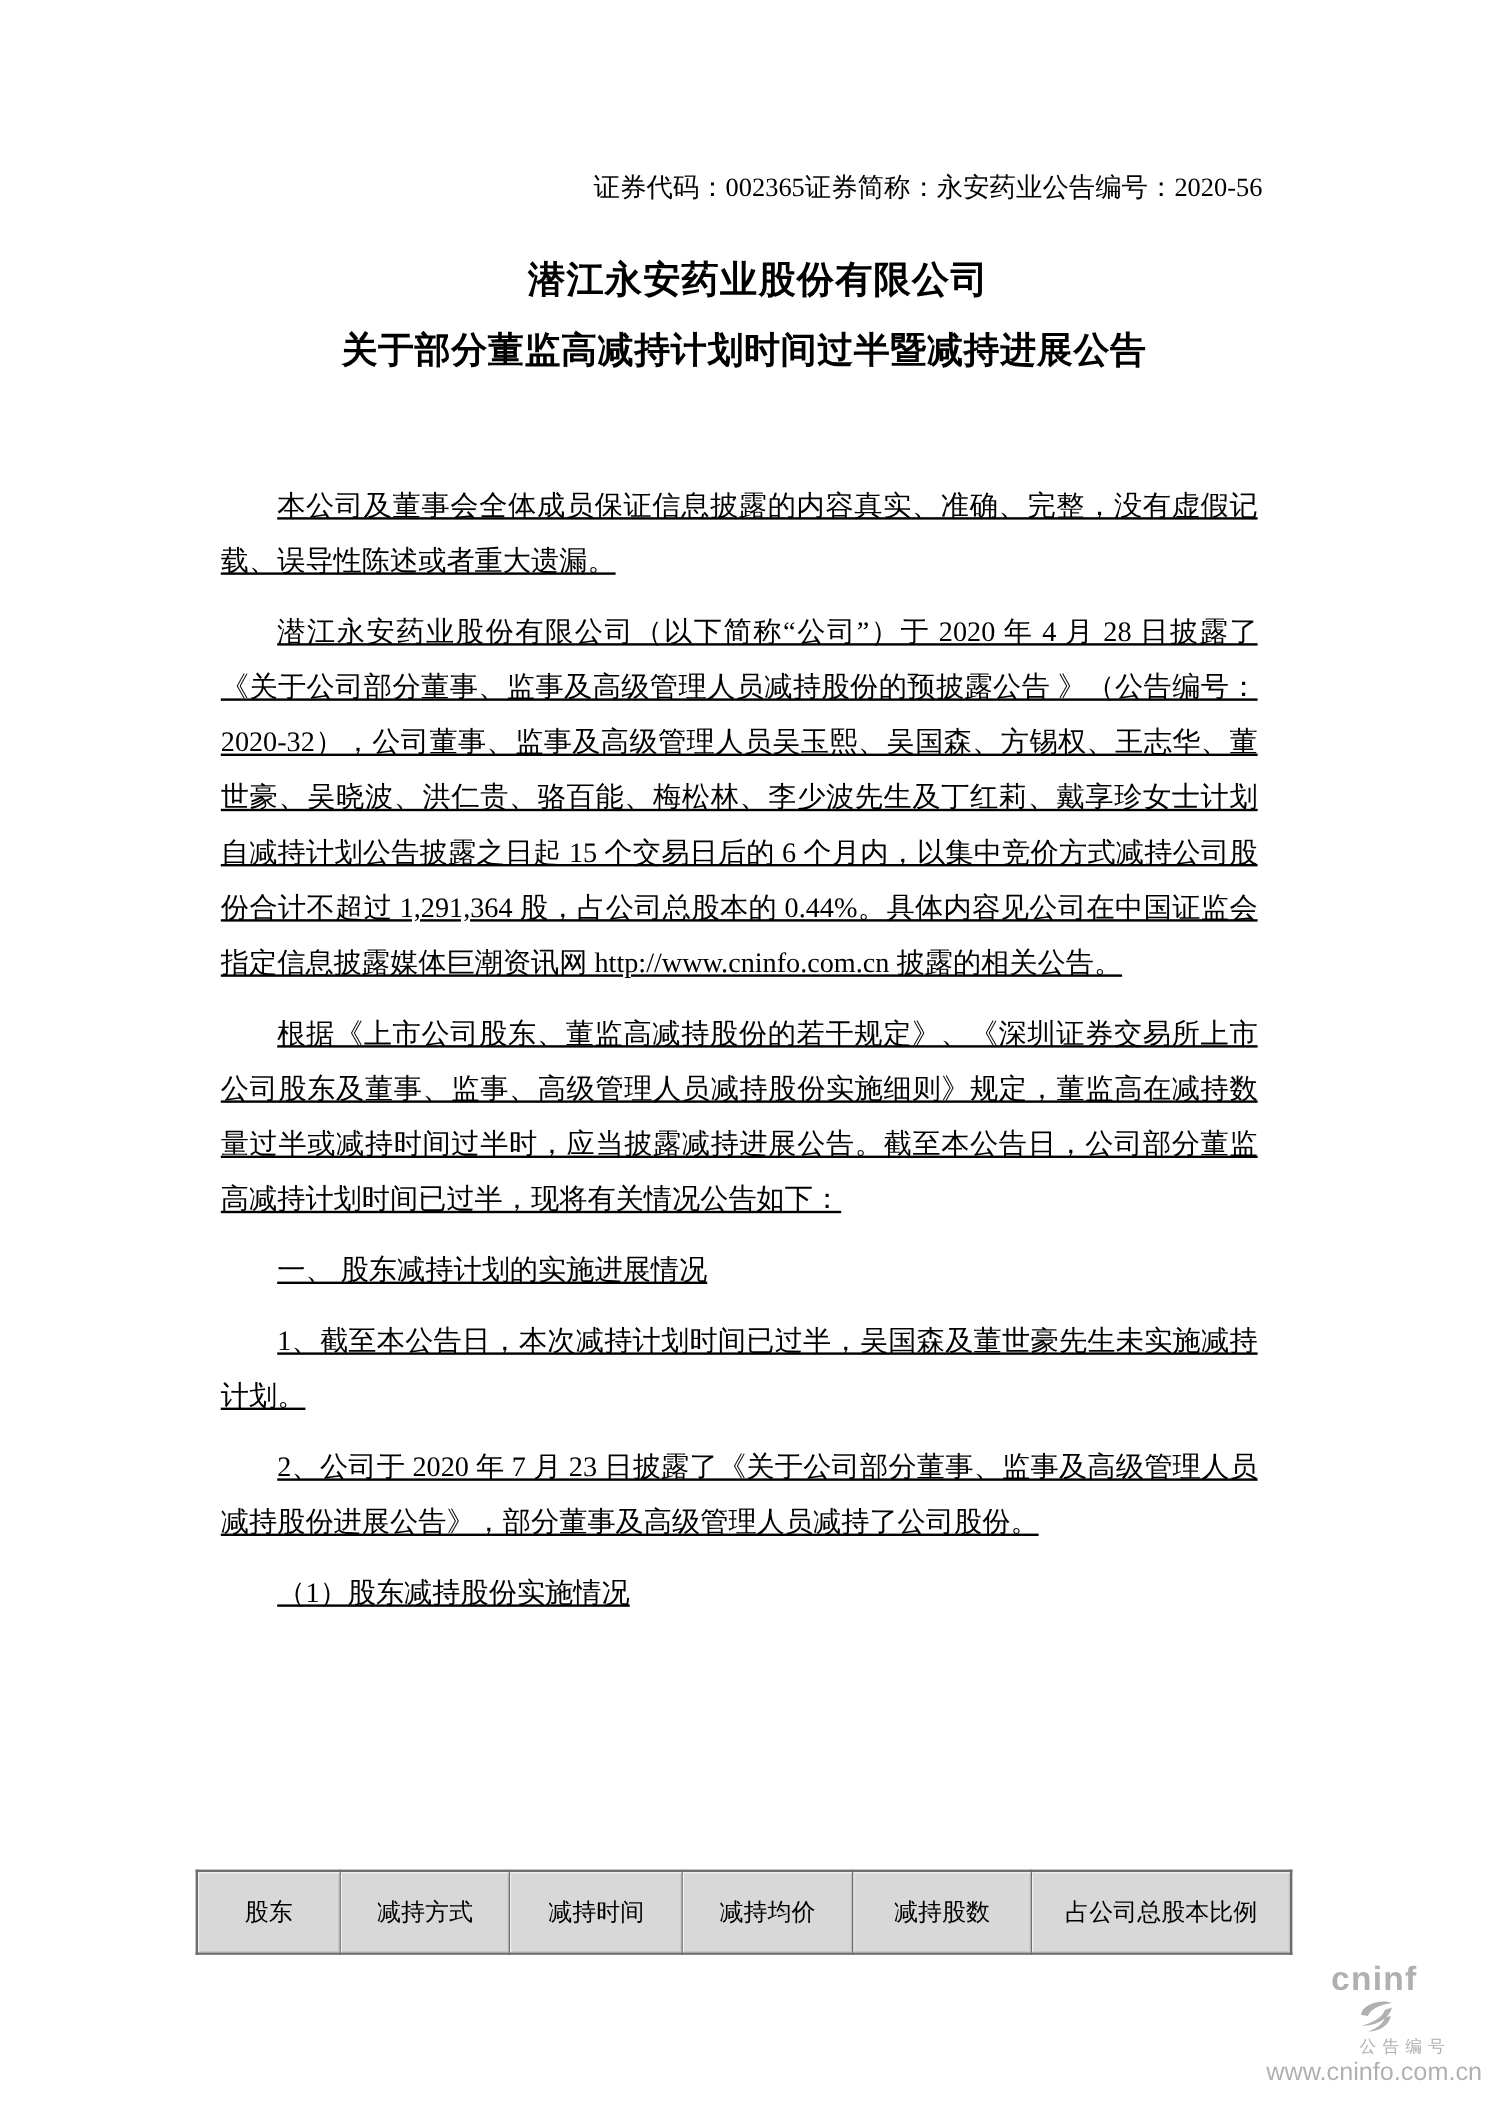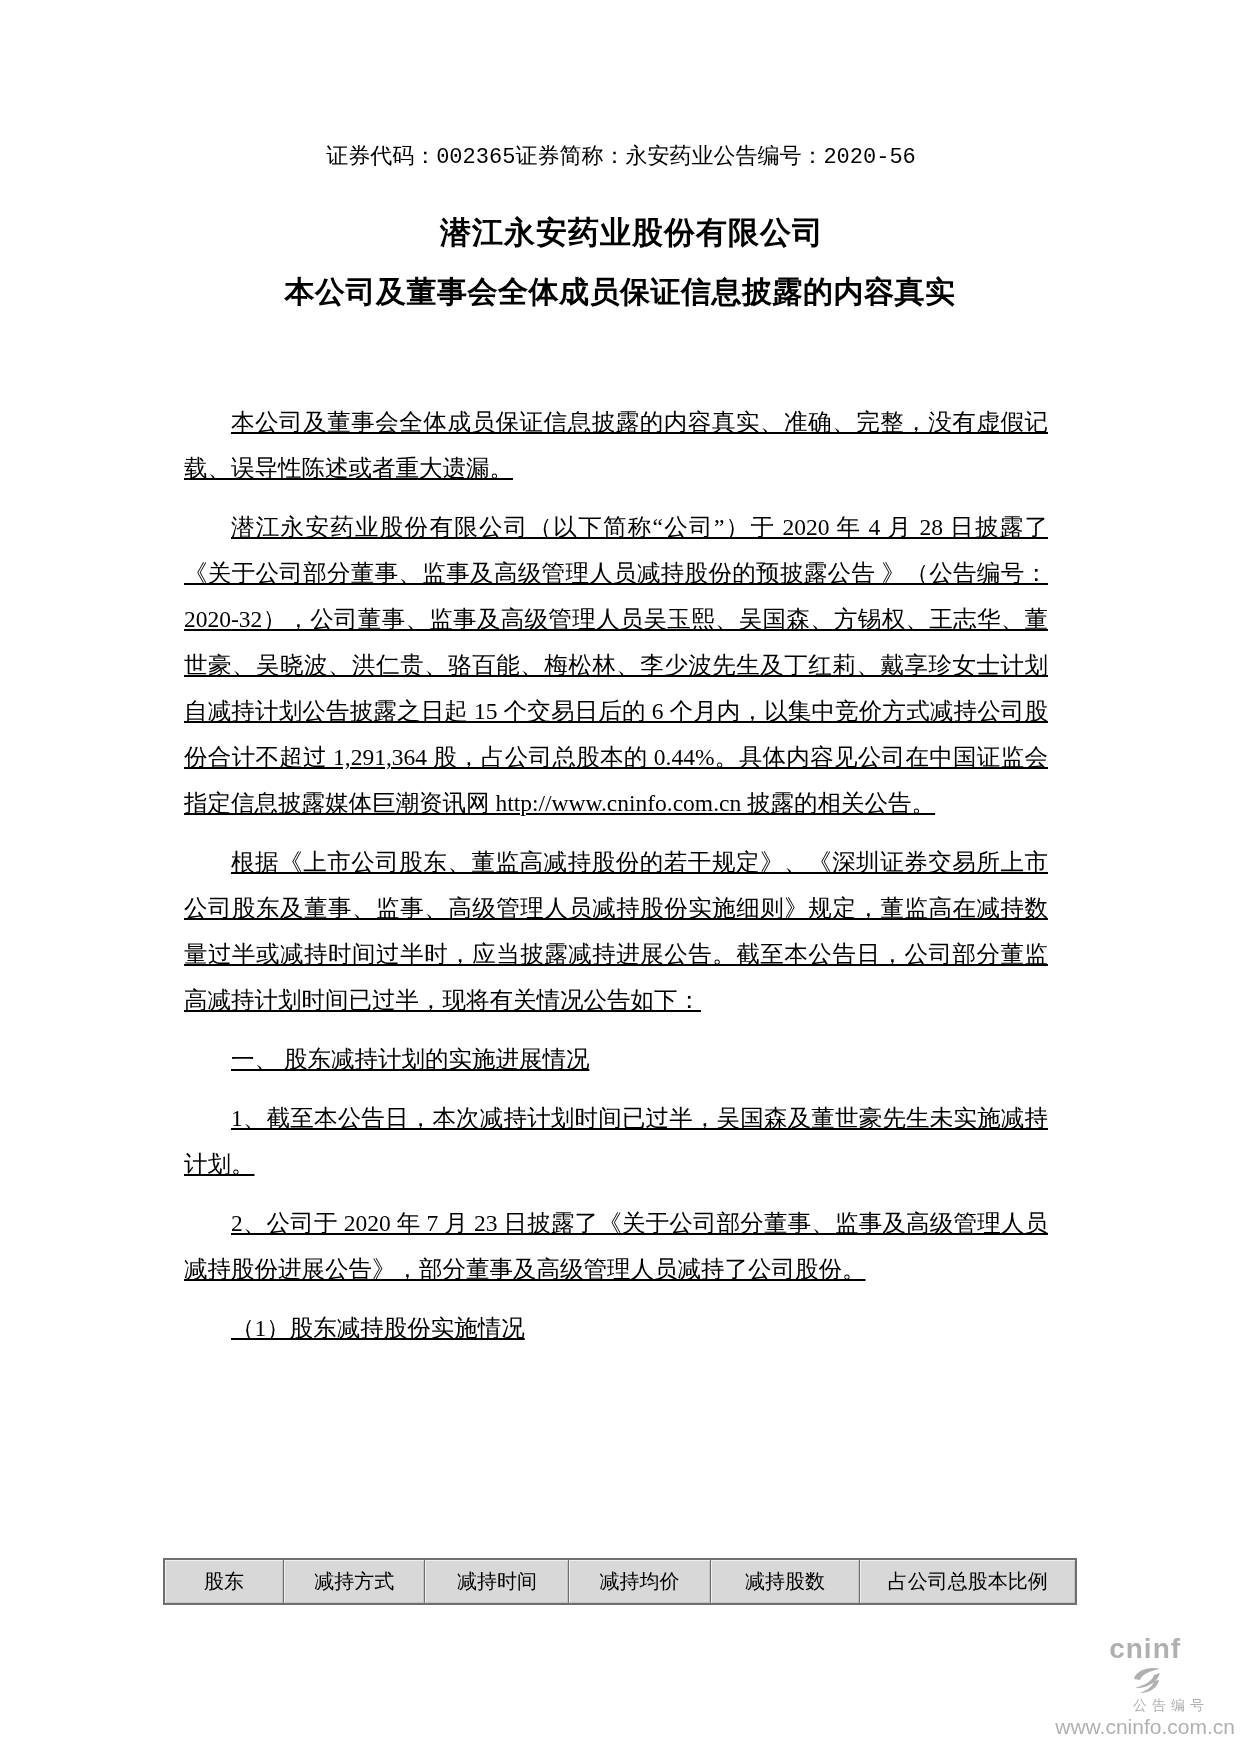--- a/index.html
+++ b/index.html
@@ -7,22 +7,22 @@
     position:relative;
     width:1240px;height:1754px;
     background:#ffffff;
     color:#000;
     font-family:"Liberation Serif","DejaVu Serif",serif;
     overflow:hidden;
   }
   
   .doc-header{
     position:absolute;top:141px;left:190px;width:862px;
-    display:flex;justify-content:center;
-    font-size:22px;white-space:nowrap;font-family:Liberation Mono, monospace;
+    display:flex;justify-content:flex-end;
+    font-size:22px;white-space:nowrap;
   }
   
   .doc-title{
     position:absolute;top:212px;left:0;width:100%;
     text-align:center;
     font-family:"Liberation Sans","DejaVu Sans",sans-serif;
     font-weight:bold;font-size:31px;letter-spacing:1px;padding-left:12px;
   }
   .doc-subtitle{
     position:absolute;top:272px;left:0;width:100%;
@@ -45,21 +45,21 @@
     border-collapse:collapse;table-layout:fixed;
   }
   .share-table th{
     background:#d8d8d8;
     border:1px solid #6e6e6e;
     box-shadow:inset 1px 1px 0 #efefef, inset -1px -1px 0 #c2c2c2;
     height:43px;
     font-weight:normal;
     font-size:20px;
     text-align:center;
-    padding:0 2px;
+    padding:12px 2px;
     white-space:nowrap;
     overflow:hidden;
   }
   .share-table{border:2px solid #6e6e6e;}
   
   .watermark{
     position:absolute;right:5px;bottom:16px;
     color:#b1b0b0;text-align:right;
     font-family:"Liberation Sans","DejaVu Sans",sans-serif;
     line-height:1.1;
@@ -75,21 +75,21 @@
 
 <div class="page">
 
   <div class="doc-header">
     <span>证券代码：002365</span>
     <span>证券简称：永安药业</span>
     <span>公告编号：2020-56</span>
   </div>
 
   <div class="doc-title">潜江永安药业股份有限公司</div>
-  <div class="doc-subtitle">本公司及董事会全体成员保证信息披露的内容真实</div>
+  <div class="doc-subtitle">关于部分董监高减持计划时间过半暨减持进展公告</div>
 
   <div class="doc-body">
     <p>本公司及董事会全体成员保证信息披露的内容真实、准确、完整，没有虚假记载、误导性陈述或者重大遗漏。</p>
     <p>潜江永安药业股份有限公司（以下简称“公司”）于 2020 年 4 月 28 日披露了《关于公司部分董事、监事及高级管理人员减持股份的预披露公告 》（公告编号：2020-32），公司董事、监事及高级管理人员吴玉熙、吴国森、方锡权、王志华、董世豪、吴晓波、洪仁贵、骆百能、梅松林、李少波先生及丁红莉、戴享珍女士计划自减持计划公告披露之日起 15 个交易日后的 6 个月内，以集中竞价方式减持公司股份合计不超过 1,291,364 股，占公司总股本的 0.44%。具体内容见公司在中国证监会指定信息披露媒体巨潮资讯网 http://www.cninfo.com.cn 披露的相关公告。</p>
     <p>根据《上市公司股东、董监高减持股份的若干规定》、《深圳证券交易所上市公司股东及董事、监事、高级管理人员减持股份实施细则》规定，董监高在减持数量过半或减持时间过半时，应当披露减持进展公告。截至本公告日，公司部分董监高减持计划时间已过半，现将有关情况公告如下：</p>
     <p>一、 股东减持计划的实施进展情况</p>
     <p>1、截至本公告日，本次减持计划时间已过半，吴国森及董世豪先生未实施减持计划。</p>
     <p>2、公司于 2020 年 7 月 23 日披露了《关于公司部分董事、监事及高级管理人员减持股份进展公告》，部分董事及高级管理人员减持了公司股份。</p>
     <p>（1）股东减持股份实施情况</p>
   </div>

